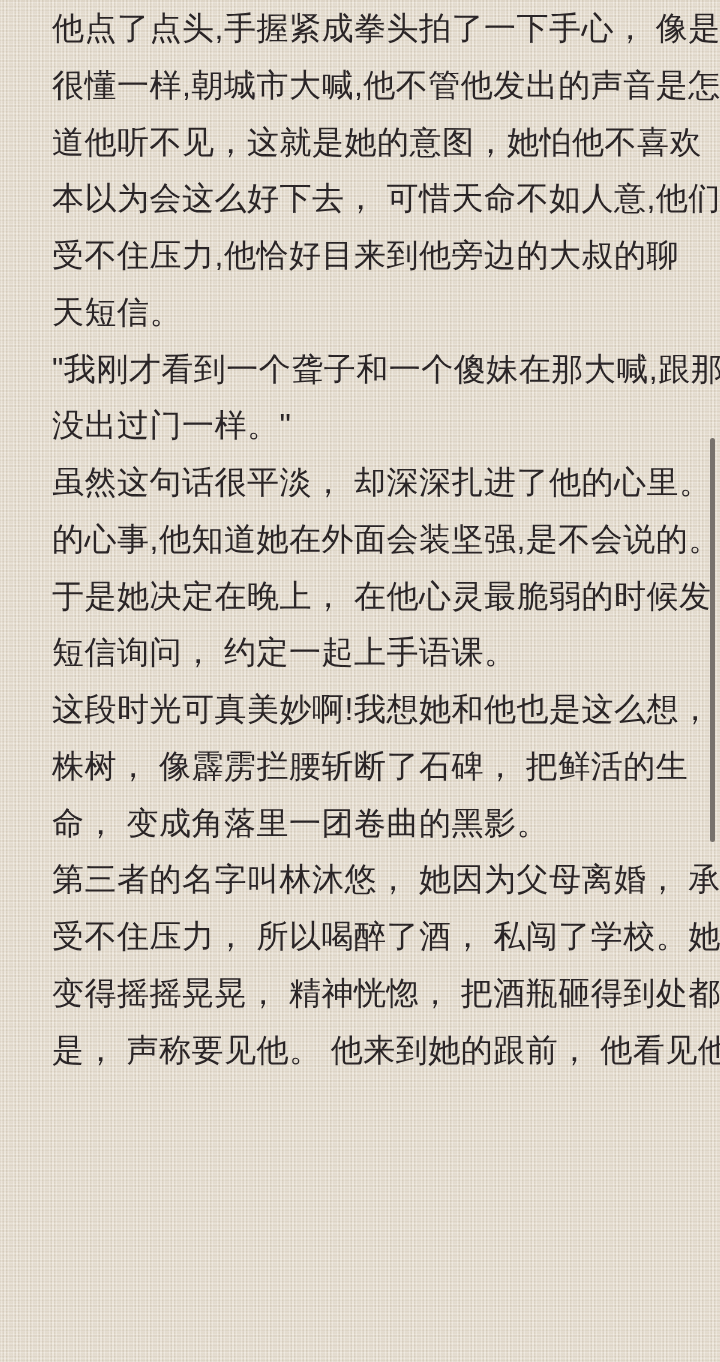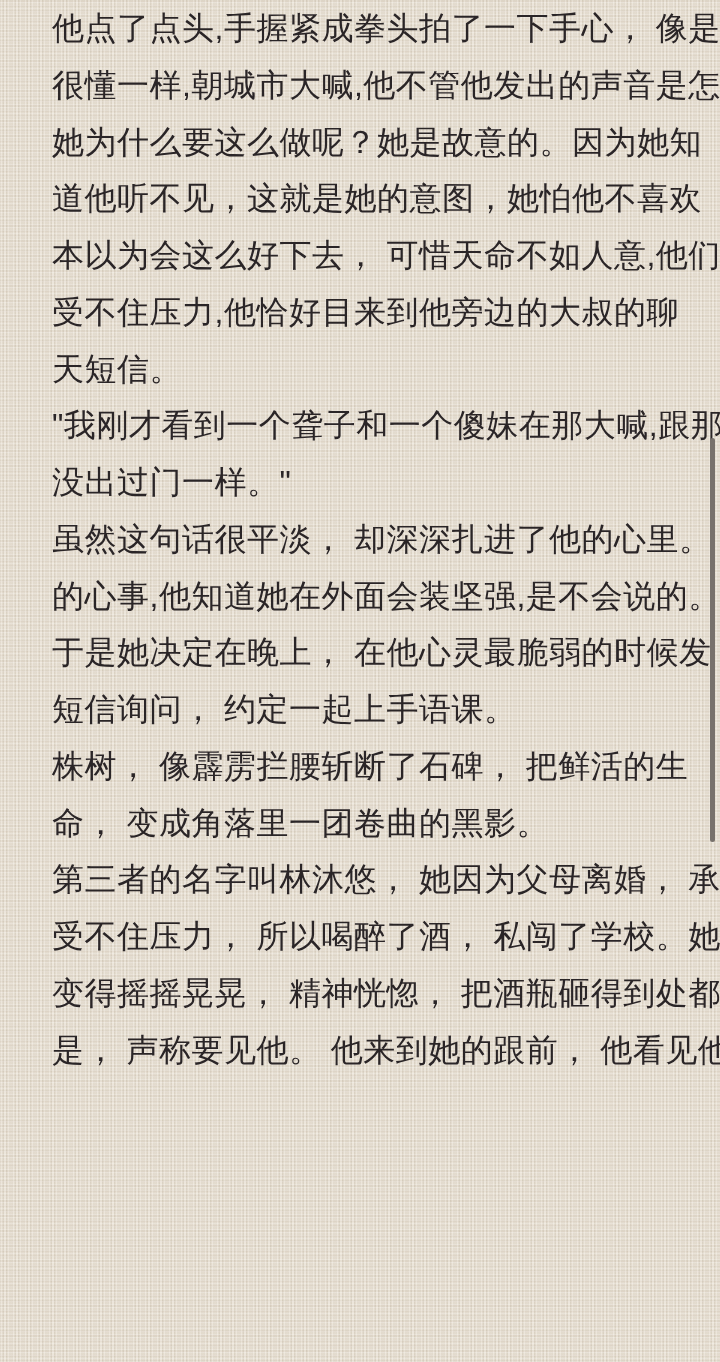--- a/index.html
+++ b/index.html
@@ -52,31 +52,31 @@
   }
 </style>
 </head>
 <body style="--bg: #e9e1d4; --fg: #2a2527; --scrollbar: #77716c;">
 
 <div class="paper-texture"></div>
 
 <div class="text-area">
     <div class="line">他点了点头,手握紧成拳头拍了一下手心， 像是</div>
     <div class="line">很懂一样,朝城市大喊,他不管他发出的声音是怎</div>
-    <div class="line">她为什么要这么做呢？她是故意的。因为她知</div>
     <div class="line">道他听不见，这就是她的意图，她怕他不喜欢</div>
     <div class="line">本以为会这么好下去， 可惜天命不如人意,他们</div>
     <div class="line">受不住压力,他恰好目来到他旁边的大叔的聊</div>
     <div class="line">天短信。</div>
     <div class="line">"我刚才看到一个聋子和一个傻妹在那大喊,跟那</div>
     <div class="line">没出过门一样。"</div>
     <div class="line">虽然这句话很平淡， 却深深扎进了他的心里。</div>
     <div class="line">的心事,他知道她在外面会装坚强,是不会说的。</div>
     <div class="line">于是她决定在晚上， 在他心灵最脆弱的时候发</div>
     <div class="line">短信询问， 约定一起上手语课。</div>
+    <div class="line">这段时光可真美妙啊!我想她和他也是这么想，</div>
     <div class="line">株树， 像霹雳拦腰斩断了石碑， 把鲜活的生</div>
     <div class="line">命， 变成角落里一团卷曲的黑影。</div>
     <div class="line">第三者的名字叫林沐悠， 她因为父母离婚， 承</div>
     <div class="line">受不住压力， 所以喝醉了酒， 私闯了学校。她</div>
     <div class="line">变得摇摇晃晃， 精神恍惚， 把酒瓶砸得到处都</div>
     <div class="line">是， 声称要见他。 他来到她的跟前， 他看见他</div>
   </div>
 
 <div class="scrollbar-thumb"></div>
 

